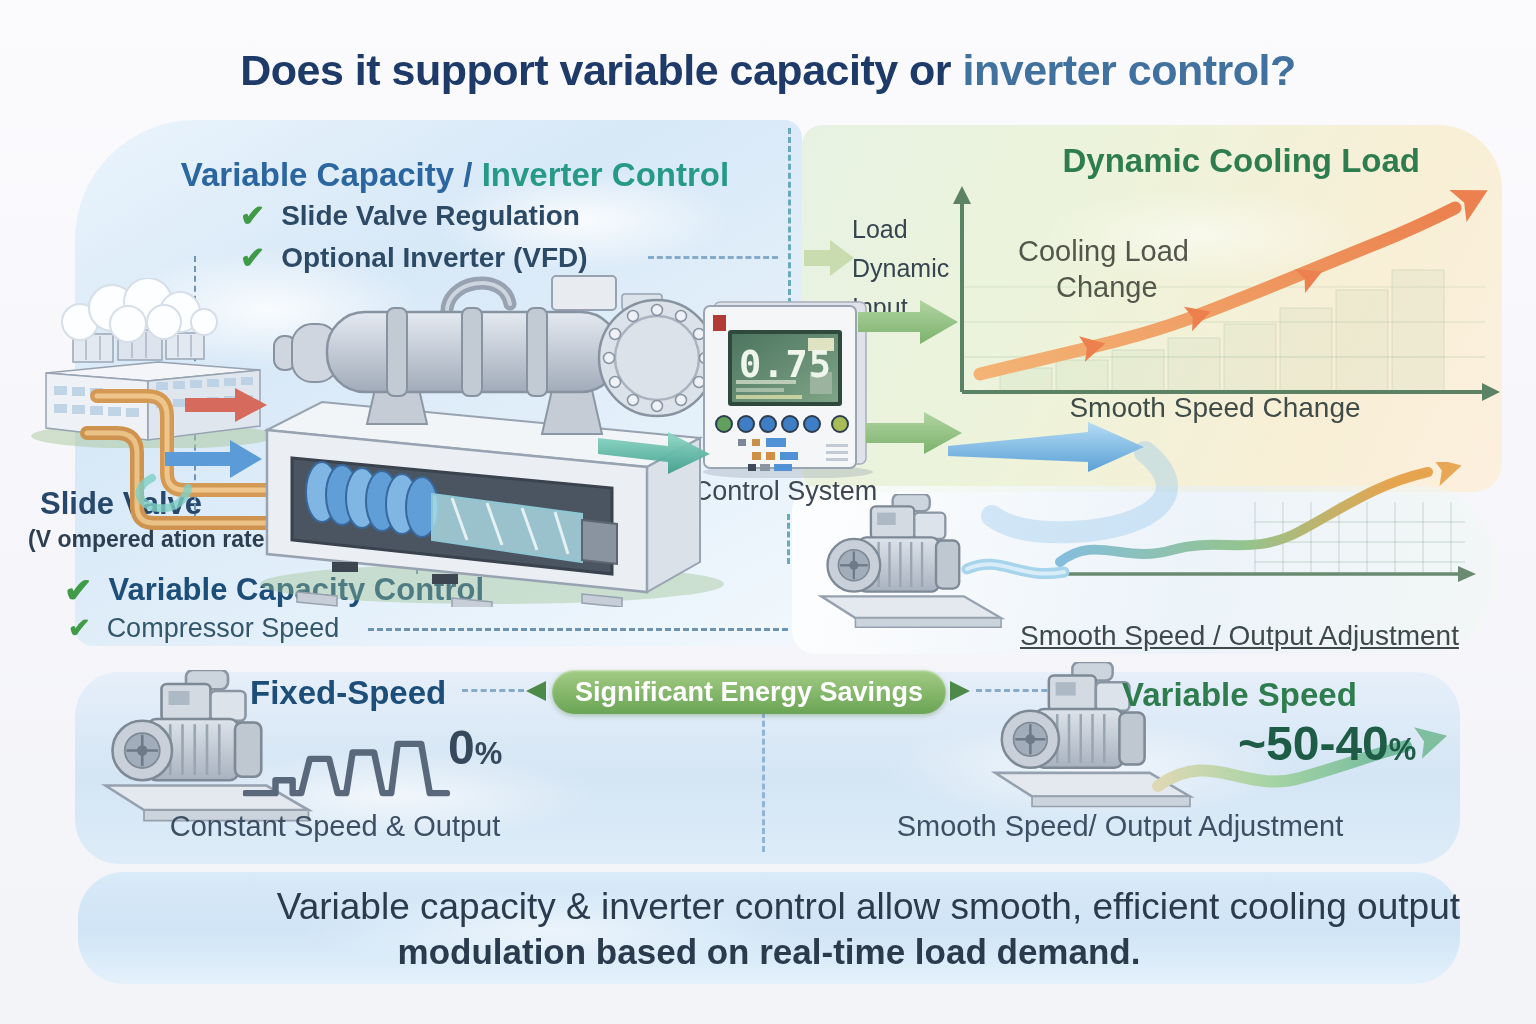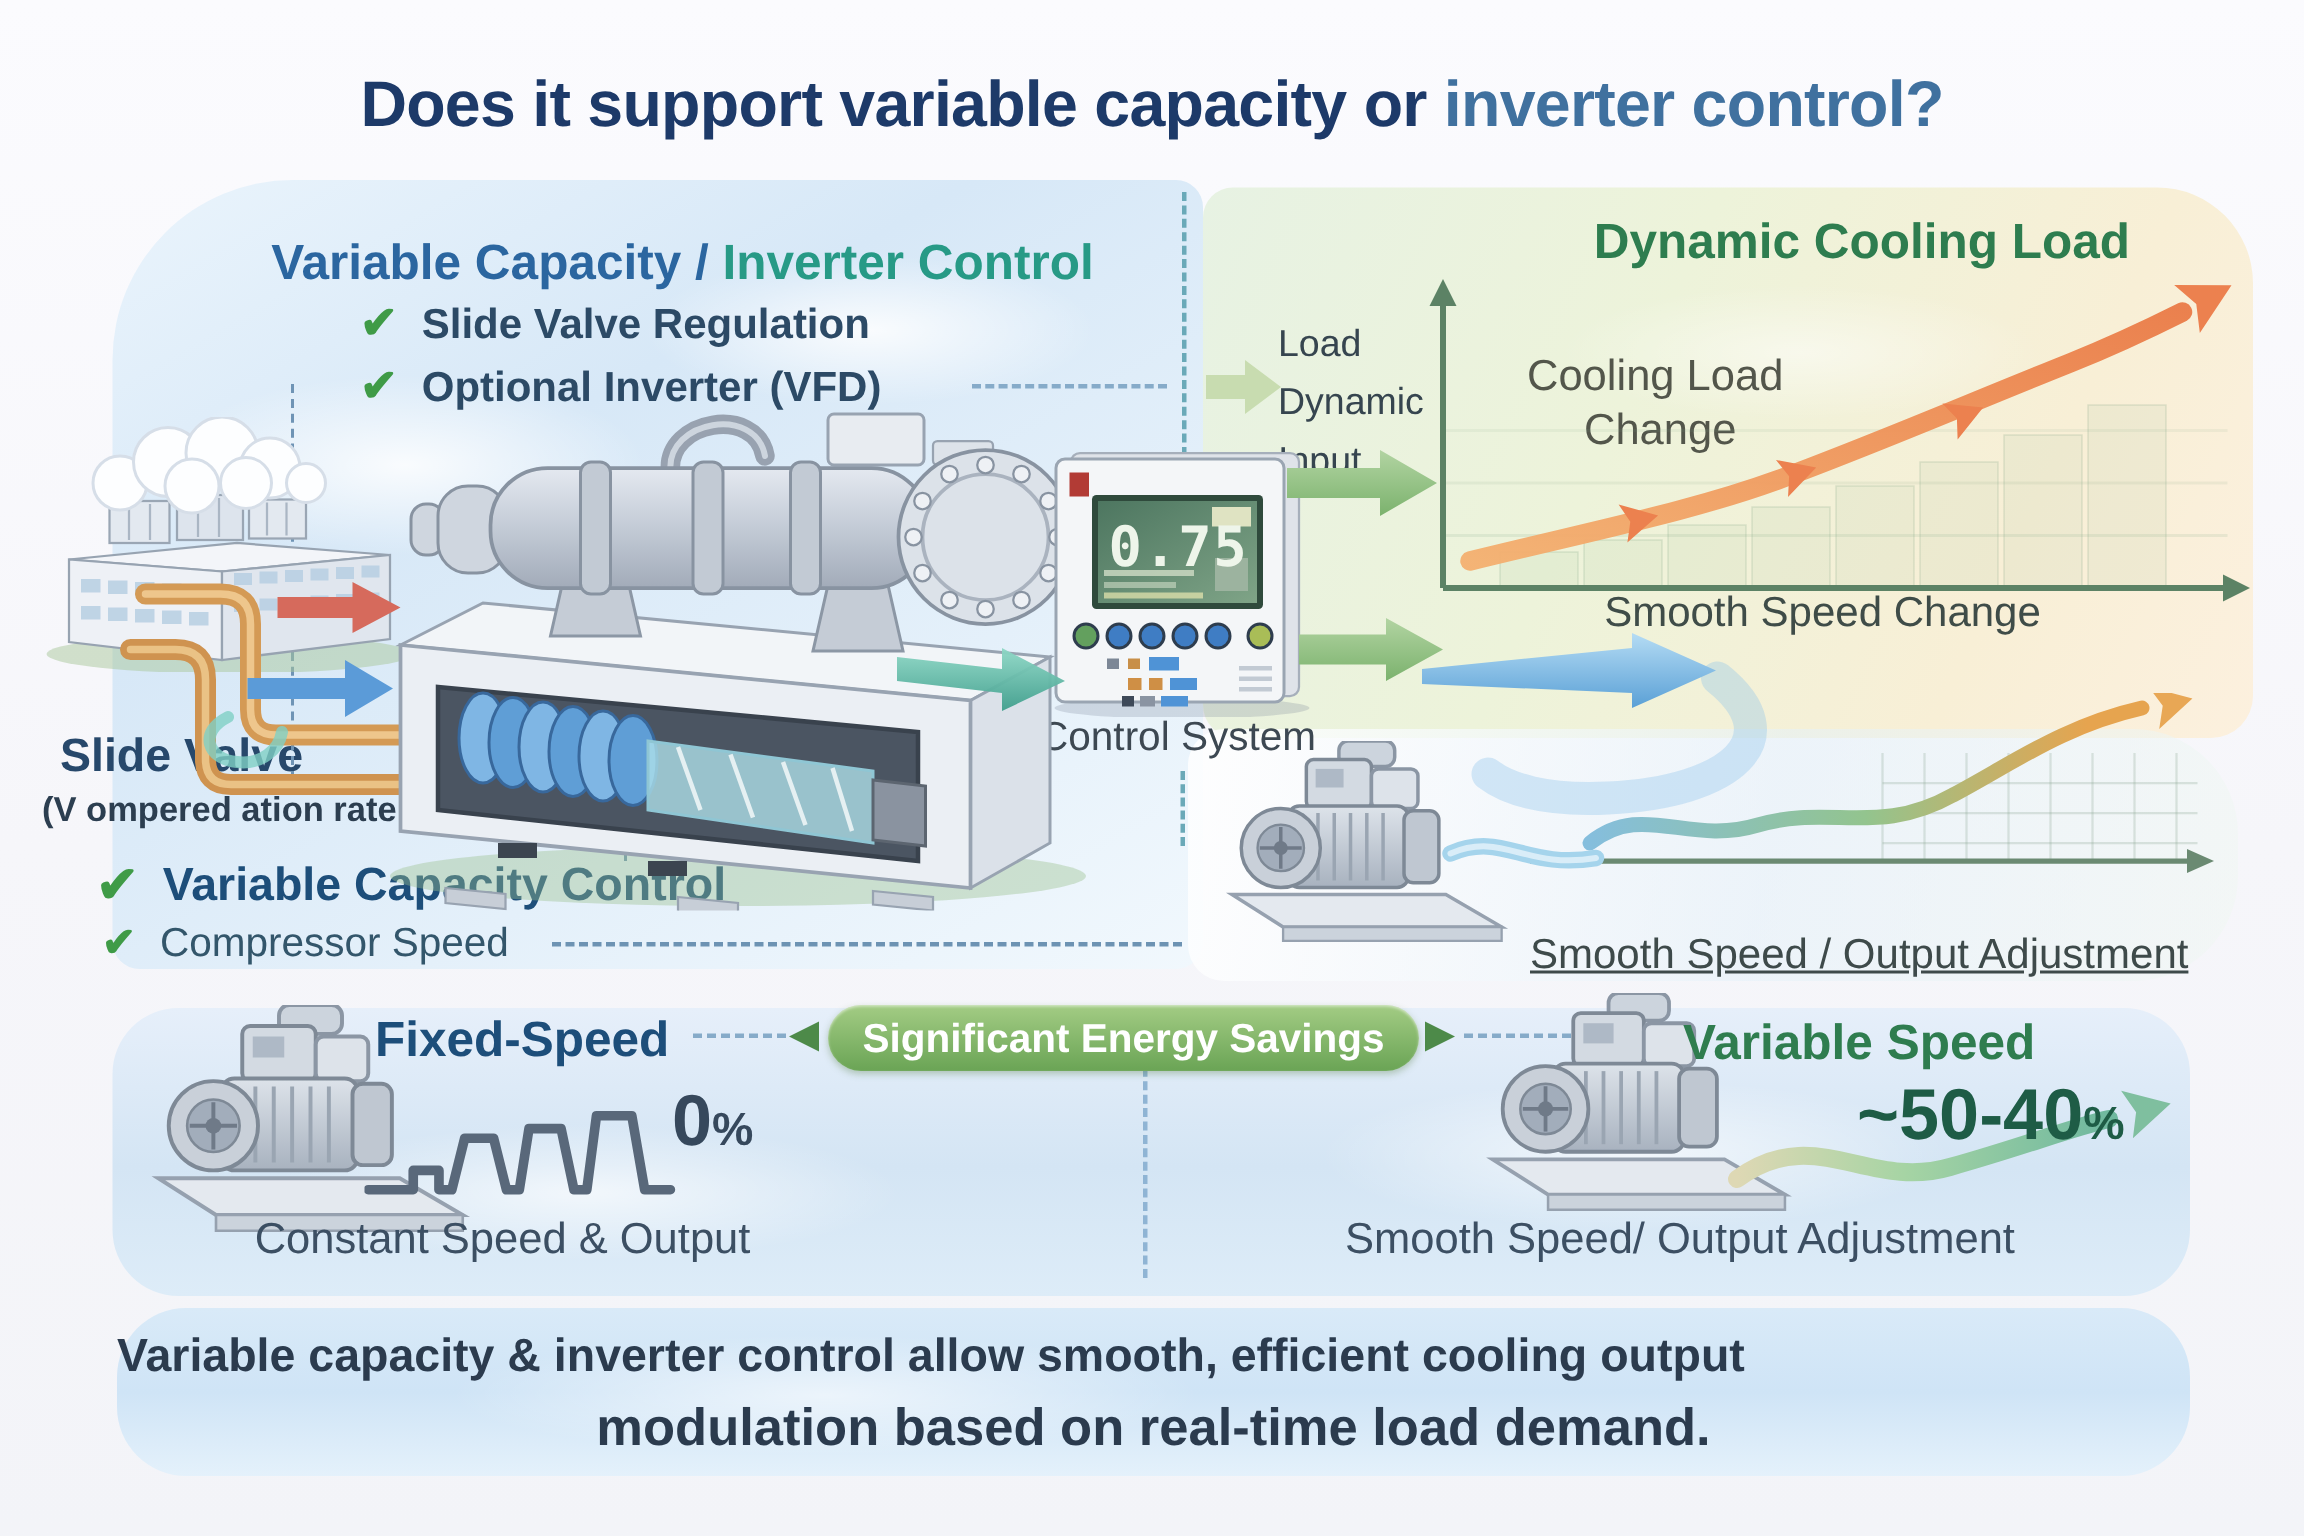--- a/index.html
+++ b/index.html
@@ -78,22 +78,22 @@
   .pct-zero{left:448px;top:720px;} .pct-sav{left:1238px;top:716px;}
   .pct-value{font-size:48px;font-weight:700;color:#36485c;}
   .pct-sav .pct-value{color:#1e5c46;}
   .pct-unit{font-size:31px;font-weight:700;color:#36485c;}
   .pct-sav .pct-unit{color:#1e5c46;}
   .caption-left{position:absolute;left:150px;top:810px;width:370px;text-align:center;
     font-size:29px;color:#3c4f63;z-index:5;}
   .caption-right{position:absolute;left:895px;top:810px;width:450px;text-align:center;
     font-size:29px;color:#3c4f63;z-index:5;}
   
-  .footer-l1{position:absolute;left:78px;top:886px;width:1382px;text-align:left;
-    font-size:31px;font-weight:700;color:#2b3b4e;}
+  .footer-l1{position:absolute;left:78px;top:886px;width:1382px;text-align:right;
+    font-size:37px;font-weight:400;color:#2b3b4e;}
   .footer-l2{position:absolute;left:78px;top:932px;width:1382px;text-align:center;
     font-size:35px;font-weight:700;color:#2b3b4e;}
   .z3{z-index:3;} .z4{z-index:4;}
   svg{display:block;}
 </style>
 </head>
 <body>
 
 <svg width="0" height="0" style="position:absolute" aria-hidden="true">
   <defs>

